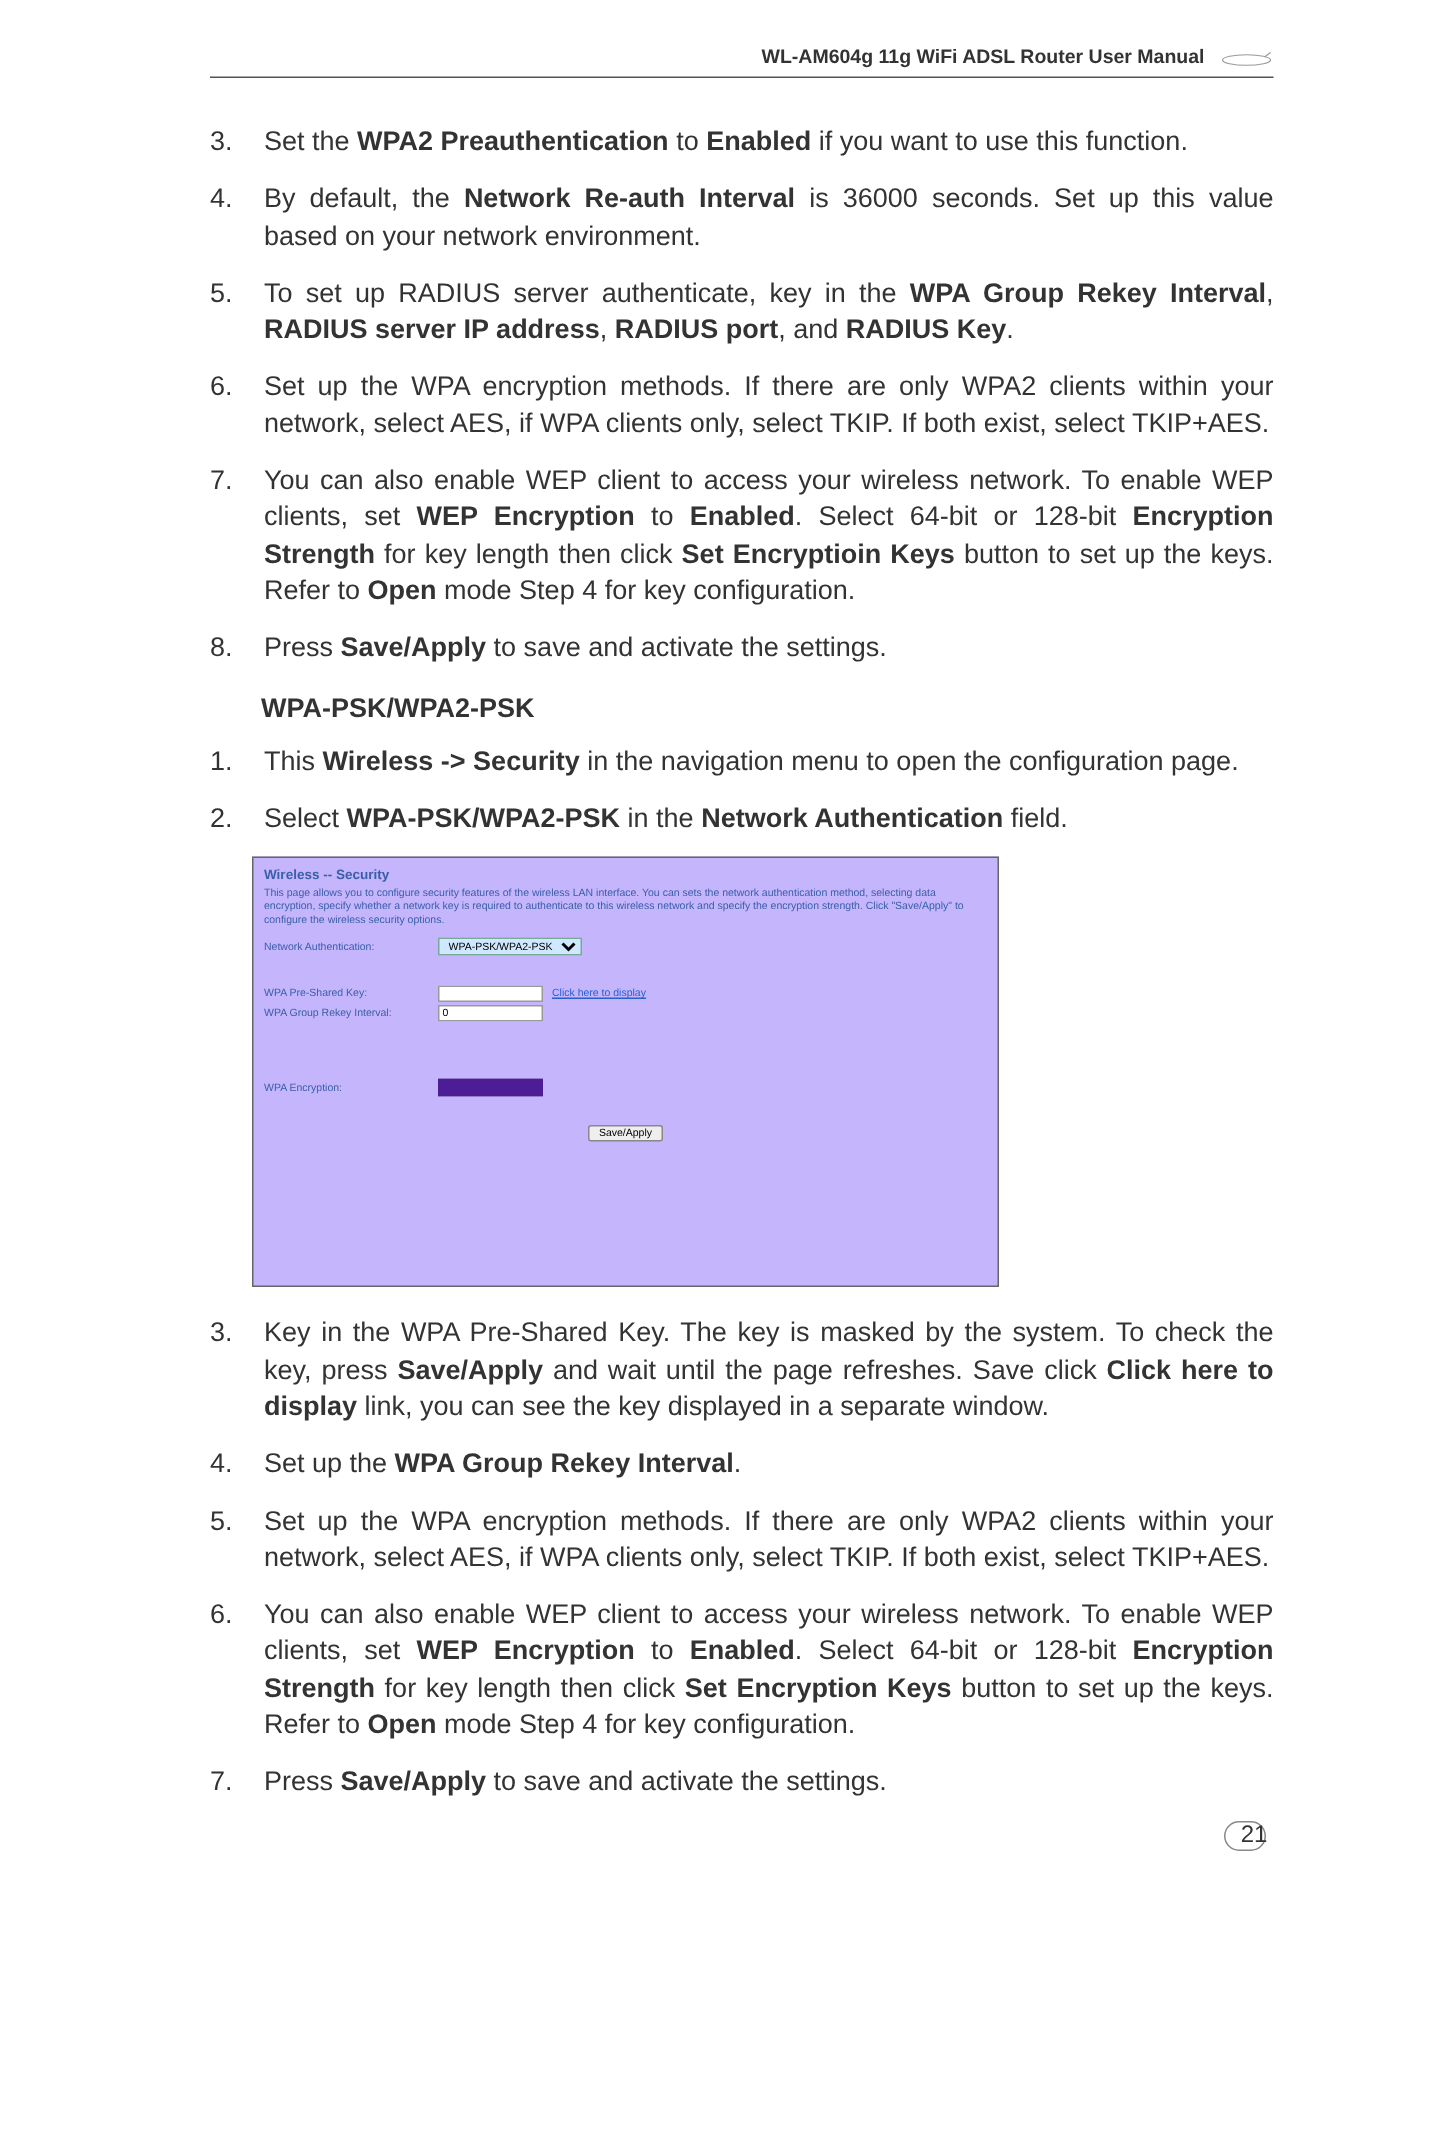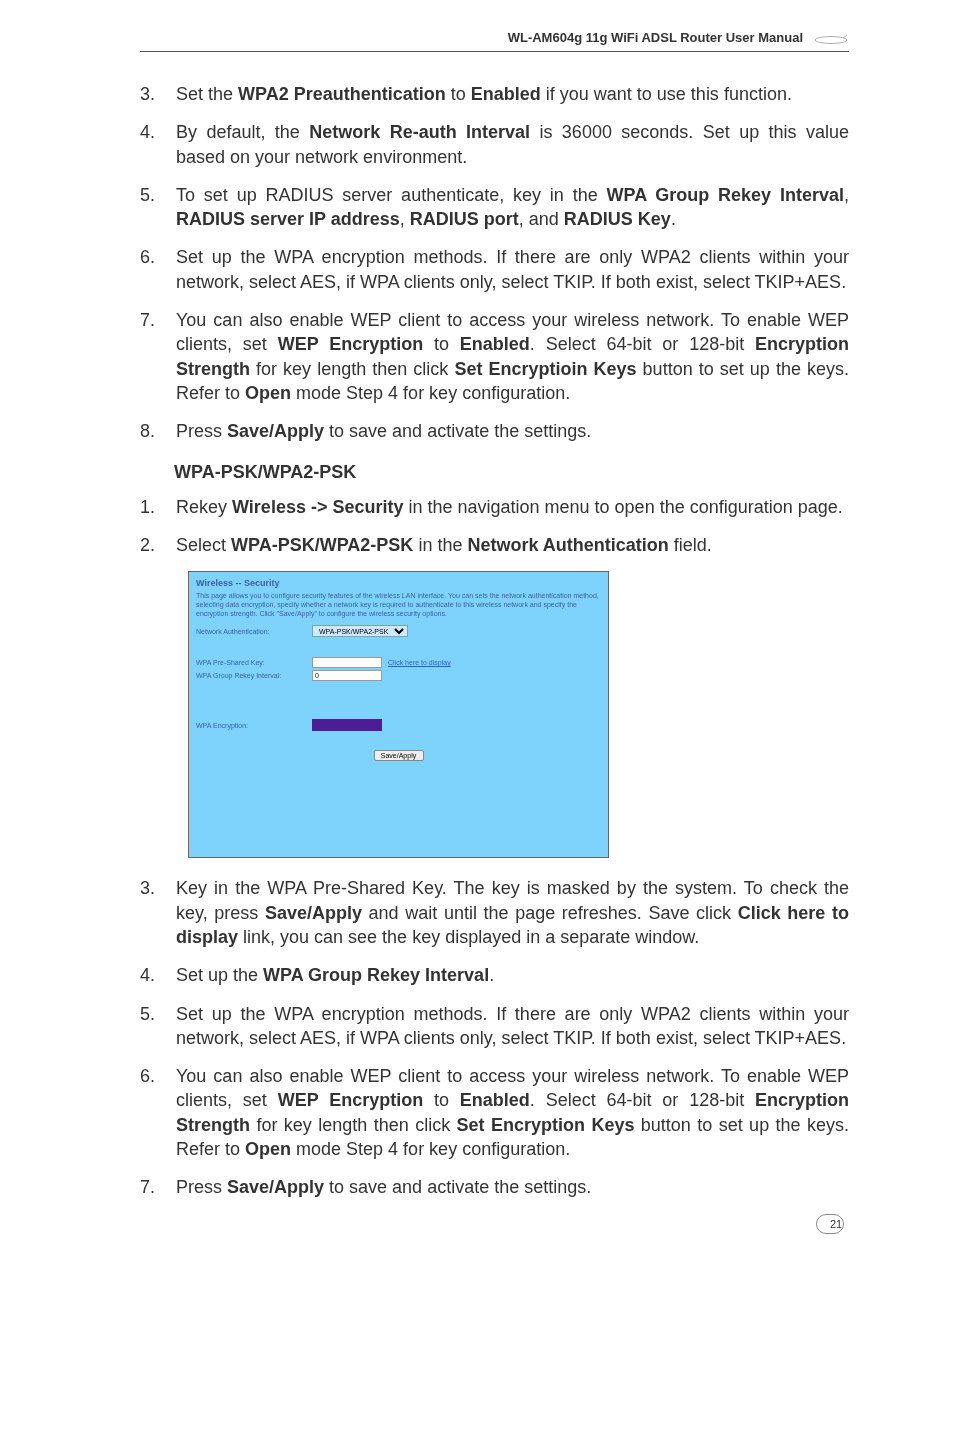--- a/index.html
+++ b/index.html
@@ -7,33 +7,33 @@
   .page { width: 954px; padding: 30px 105px 40px 140px; position: relative; }
   .header-line { border-bottom: 1px solid #555; margin-bottom: 2px; padding-bottom: 6px; display: flex; justify-content: flex-end; align-items: center; gap: 10px; }
   .header-title { font-size: 13px; font-weight: bold; color: #333; }
   .header-icon { width: 36px; height: 12px; }
   .list { margin-top: 30px; }
   .li { display: flex; gap: 18px; margin-bottom: 14px; font-size: 18px; line-height: 1.35; text-align: justify; }
   .li .num { width: 18px; flex-shrink: 0; }
   .li .txt { flex: 1; }
   .bold { font-weight: bold; }
   .section-head { font-size: 18px; font-weight: bold; margin: 18px 0 12px 34px; }
-  .screenshot-box { width: 421px; margin: 8px 0 8px 48px; border: 1px solid #666; padding: 4px; background: #7dd3fc; }
+  .screenshot-box { width: 498px; margin: 8px 0 8px 28px; border: 1px solid #666; padding: 4px; background: #c4b5fd; }
   .wr-title { font-size: 9px; font-weight: bold; color: #3a5fa8; padding: 2px 3px; }
   .wr-desc { font-size: 7px; color: #3a5fa8; padding: 2px 3px 6px; line-height: 1.25; }
   .wr-row { display: flex; align-items: center; gap: 6px; padding: 1px 3px; font-size: 7px; color: #3a5fa8; }
   .wr-label { width: 110px; color: #3a5fa8; }
   .wr-sel { font-size: 7px; border: 1px solid #7a9; background: #cfe7ff; padding: 0 2px; height: 12px; }
   .wr-sel.tkip { background: #fff; border: 6px solid #4c1d95; }
   .wr-inp { font-size: 7px; border: 1px solid #999; height: 11px; width: 70px; padding: 0 2px; background: #fff; }
   .wr-link { color: #2a5fd0; text-decoration: underline; cursor: pointer; }
   .wr-btn { font-size: 7px; border: 1px solid #888; background: #eee; padding: 1px 5px; border-radius: 2px; margin: 18px auto 2px; display: block; width: 50px; text-align: center; }
   .wr-space { height: 18px; }
   .wr-bottom-space { height: 90px; }
-  .page-num-wrap { position: absolute; right: 110px; bottom: 20px; width: 28px; height: 20px; border: 1px solid #888; border-radius: 10px; display: flex; align-items: center; justify-content: center; font-size: 11px; color: #333; padding-left: 12px; }
+  .page-num-wrap { position: absolute; right: 110px; bottom: 20px; width: 28px; height: 20px; border: 1px solid #888; border-radius: 10px; display: flex; align-items: center; justify-content: center; font-size: 16px; color: #333; padding-left: 12px; }
 </style>
 </head>
 <body>
 
 <div class="page">
 
   <div class="header-line">
     <span class="header-title">WL-AM604g 11g WiFi ADSL Router User Manual</span>
     <svg class="header-icon" viewBox="0 0 36 12">
       <ellipse cx="18" cy="8" rx="16" ry="3.5" fill="none" stroke="#999" stroke-width="0.8"></ellipse>
@@ -66,21 +66,21 @@
         <div class="num">8.</div>
         <div class="txt"><span>Press </span><span class="bold">Save/Apply</span><span> to save and activate the settings.</span></div>
       </div>
     </div>
 
   <div class="section-head">WPA-PSK/WPA2-PSK</div>
 
   <div class="list" style="margin-top:2px" id="mid-list">
       <div class="li">
         <div class="num">1.</div>
-        <div class="txt"><span>Rekey </span><span class="bold">Wireless -&gt; Security</span><span> in the navigation menu to open the configuration page.</span></div>
+        <div class="txt"><span>This </span><span class="bold">Wireless -&gt; Security</span><span> in the navigation menu to open the configuration page.</span></div>
       </div>
       <div class="li">
         <div class="num">2.</div>
         <div class="txt"><span>Select </span><span class="bold">WPA-PSK/WPA2-PSK</span><span> in the </span><span class="bold">Network Authentication</span><span> field.</span></div>
       </div>
     </div>
 
   <div class="screenshot-box">
     <div class="wr-title">Wireless -- Security</div>
     <div class="wr-desc">This page allows you to configure security features of the wireless LAN interface. You can sets the network authentication method, selecting data encryption, specify whether a network key is required to authenticate to this wireless network and specify the encryption strength. Click "Save/Apply" to configure the wireless security options.</div>

